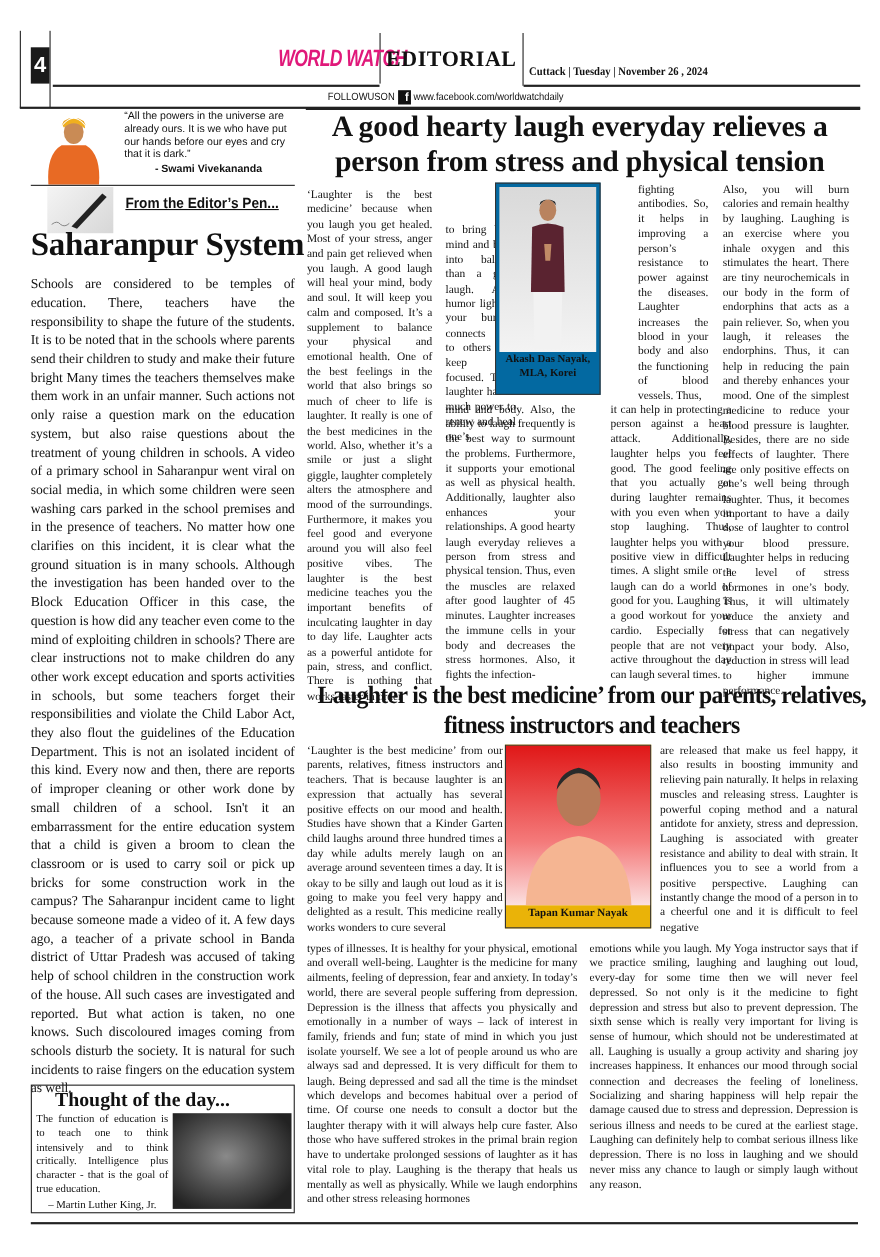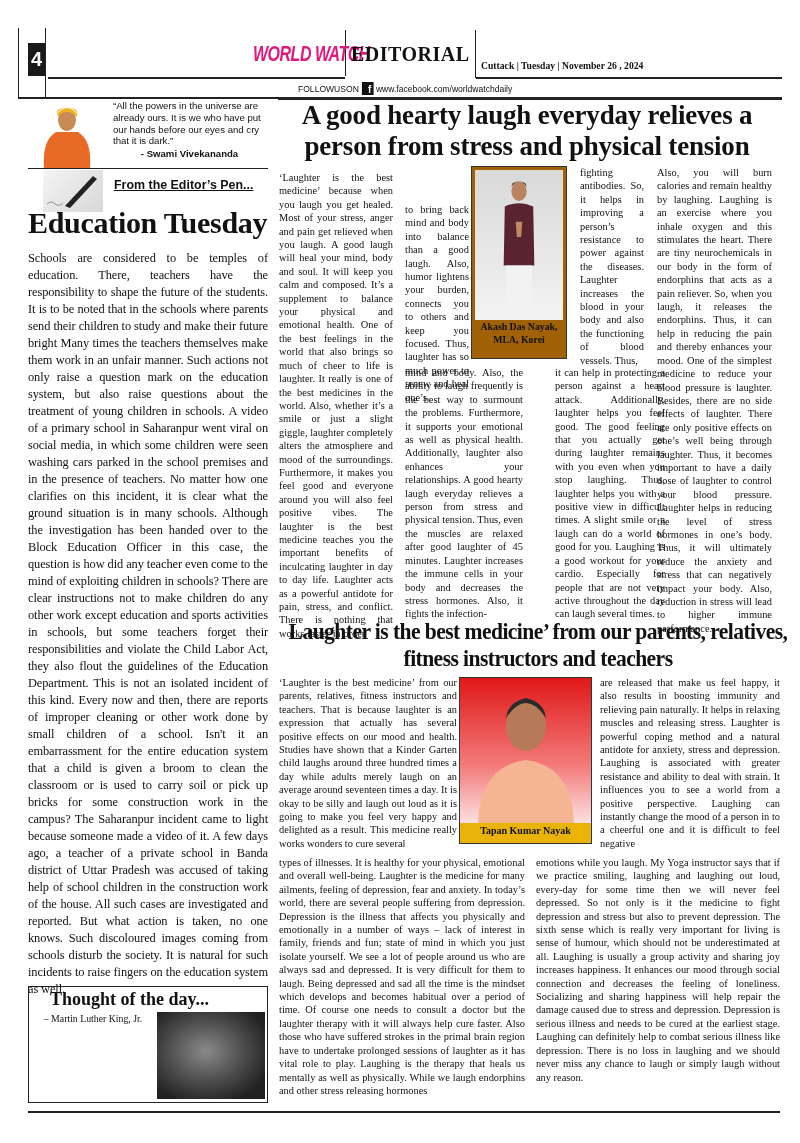--- a/index.html
+++ b/index.html
@@ -35,21 +35,21 @@
 
   
   .headline1 { position: absolute; left: 272px; top: 100px; width: 510px; text-align: center; font-weight: bold; font-size: 27px; line-height: 31px; letter-spacing: -0.2px; }
   .col { position: absolute; font-size: 10.4px; line-height: 13.4px; text-align: justify; }
   .c1 { left: 279px; top: 171px; width: 114px; }
   .c2 { left: 405px; top: 170px; width: 64px; margin-top: 33px; }
   .c2b { left: 405px; top: 366px; width: 118px; }
   .c3a { left: 580px; top: 166px; width: 64px; }
   .c3b { left: 555px; top: 366px; width: 110px; }
   .c4 { left: 657px; top: 166px; width: 115px; }
-  .photo1 { position: absolute; left: 471px; top: 166px; width: 96px; height: 193px; border: 1px solid #333; background: #a16207; }
+  .photo1 { position: absolute; left: 450px; top: 166px; width: 96px; height: 193px; border: 1px solid #333; background: #0369a1; }
   .photo1 .img { position: absolute; left: 3px; top: 3px; width: 88px; height: 150px; background: linear-gradient(#d9d9d9, #f3f3f3); }
   .photo1 .person { position: absolute; left: 28px; top: 20px; width: 32px; height: 128px; }
   .photo1 .cap { position: absolute; left: 0; top: 154px; width: 94px; text-align: center; font-weight: bold; font-size: 9.8px; line-height: 12.5px; }
 
   
   .headline2 { position: absolute; left: 278px; top: 618px; width: 520px; text-align: center; font-weight: bold; font-size: 22.5px; line-height: 27px; letter-spacing: -0.6px; transform: scaleX(0.96); transform-origin: center; }
   .d1 { left: 279px; top: 676px; width: 178px; }
   .d2 { left: 600px; top: 676px; width: 180px; }
   .d3 { left: 279px; top: 856px; width: 246px; }
   .d4 { left: 536px; top: 856px; width: 244px; }
@@ -94,26 +94,27 @@
 </div>
 <div class="hline" style="left:28px; top:168px; width:240px;"></div>
 
 <div class="pen-img">
   <svg width="60" height="42" viewBox="0 0 60 42">
     <path d="M22 36 L50 6 L54 9 L27 38 Z" fill="#222"></path>
     <path d="M4 34 q5 -4 8 0 q4 3 8 -1" stroke="#777" fill="none" stroke-width="0.8"></path>
   </svg>
 </div>
 <div class="editor-pen">From the Editor’s Pen...</div>
-<div class="edu-title">Education Tuesday</div>
+<div class="edu-title">Saharanpur System</div>
 <div class="edu-body">Schools are considered to be temples of education. There, teachers have the responsibility to shape the future of the students. It is to be noted that in the schools where parents send their children to study and make their future bright Many times the teachers themselves make them work in an unfair manner. Such actions not only raise a question mark on the education system, but also raise questions about the treatment of young children in schools. A video of a primary school in Saharanpur went viral on social media, in which some children were seen washing cars parked in the school premises and in the presence of teachers. No matter how one clarifies on this incident, it is clear what the ground situation is in many schools. Although the investigation has been handed over to the Block Education Officer in this case, the question is how did any teacher even come to the mind of exploiting children in schools? There are clear instructions not to make children do any other work except education and sports activities in schools, but some teachers forget their responsibilities and violate the Child Labor Act, they also flout the guidelines of the Education Department. This is not an isolated incident of this kind. Every now and then, there are reports of improper cleaning or other work done by small children of a school. Isn't it an embarrassment for the entire education system that a child is given a broom to clean the classroom or is used to carry soil or pick up bricks for some construction work in the campus? The Saharanpur incident came to light because someone made a video of it. A few days ago, a teacher of a private school in Banda district of Uttar Pradesh was accused of taking help of school children in the construction work of the house. All such cases are investigated and reported. But what action is taken, no one knows. Such discoloured images coming from schools disturb the society. It is natural for such incidents to raise fingers on the education system as well.</div>
 
 <div class="thought-box">
   <div class="thought-title">Thought of the day...</div>
   <div class="thought-text">
+    <span>The function of education is to teach one to think intensively and to think critically. Intelligence plus character - that is the goal of true education.</span>
     <span class="thought-author">– Martin Luther King, Jr.</span>
   </div>
   <div class="mlk-img"></div>
 </div>
 
 <div class="hline" style="left:278px; top:98px; width:504px; height:2px;"></div>
 
 <div class="headline1">A good hearty laugh everyday relieves a person from stress and physical tension</div>
 <div class="col c1">‘Laughter is the best medicine’ because when you laugh you get healed. Most of your stress, anger and pain get relieved when you laugh. A good laugh will heal your mind, body and soul. It will keep you calm and composed. It’s a supplement to balance your physical and emotional health. One of the best feelings in the world that also brings so much of cheer to life is laughter. It really is one of the best medicines in the world. Also, whether it’s a smile or just a slight giggle, laughter completely alters the atmosphere and mood of the surroundings. Furthermore, it makes you feel good and everyone around you will also feel positive vibes. The laughter is the best medicine teaches you the important benefits of inculcating laughter in day to day life. Laughter acts as a powerful antidote for pain, stress, and conflict. There is nothing that works faster in order</div>
 <div class="col c2">to bring back mind and body into balance than a good laugh. Also, humor lightens your burden, connects you to others and keep you focused. Thus, laughter has so much power to renew and heal one’s</div>

